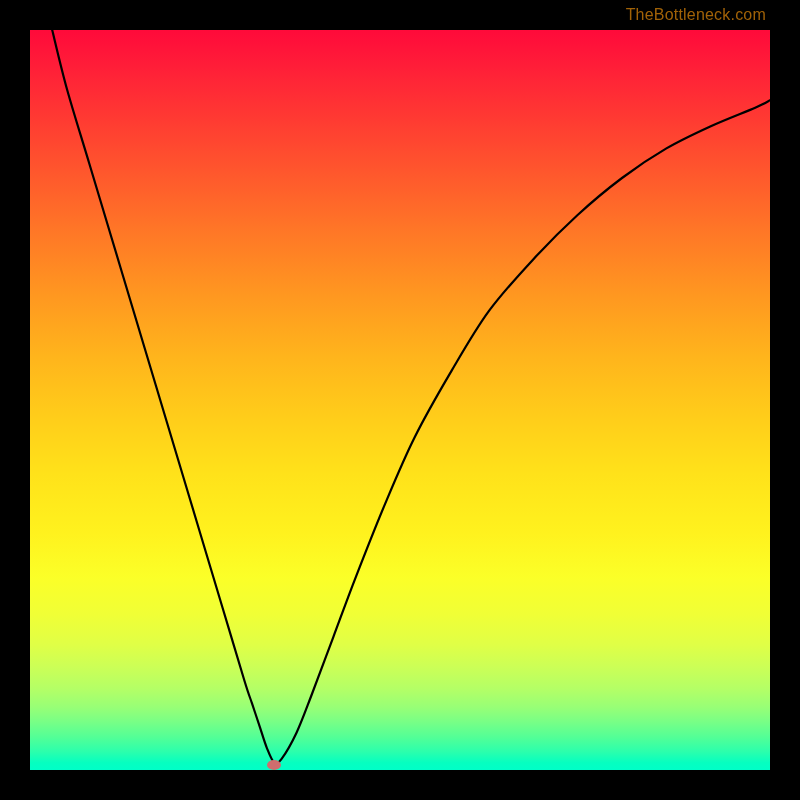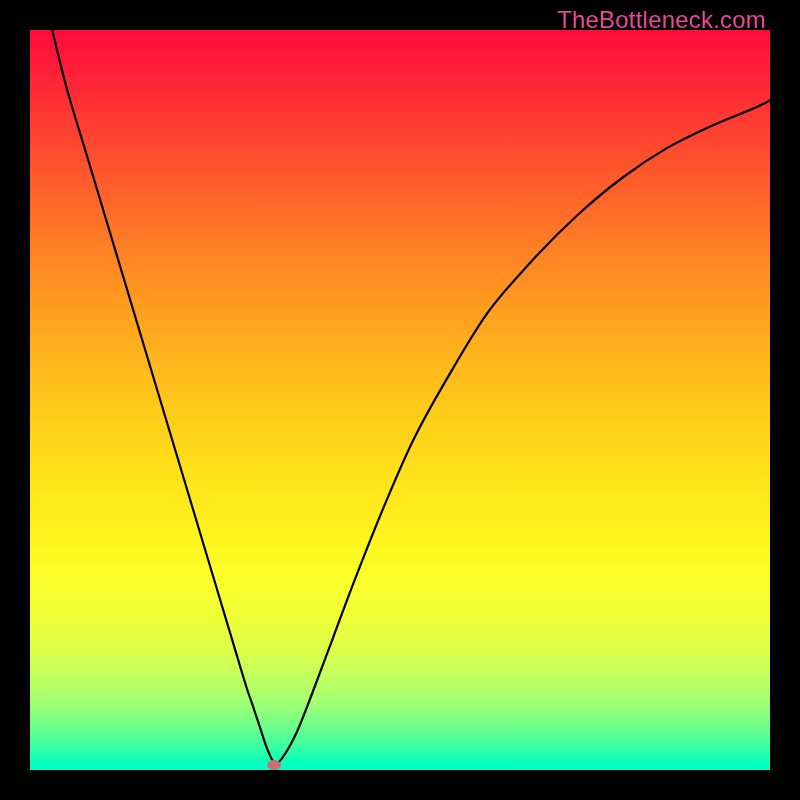--- a/index.html
+++ b/index.html
@@ -41,22 +41,22 @@
       #06ffc0 99%,
       #00ffc8 100%
     );
     overflow: visible;
   }
 
   .watermark {
     position: absolute;
     top: 6px;
     right: 34px;
-    color: #ec4899;
-    font-size: 24px;
+    color: #a16207;
+    font-size: 16px;
     font-weight: 400;
     letter-spacing: 0.2px;
     font-family: Arial, sans-serif;
   }
 
   .curve-svg {
     position: absolute;
     inset: 0;
     width: 740px;
     height: 740px;

